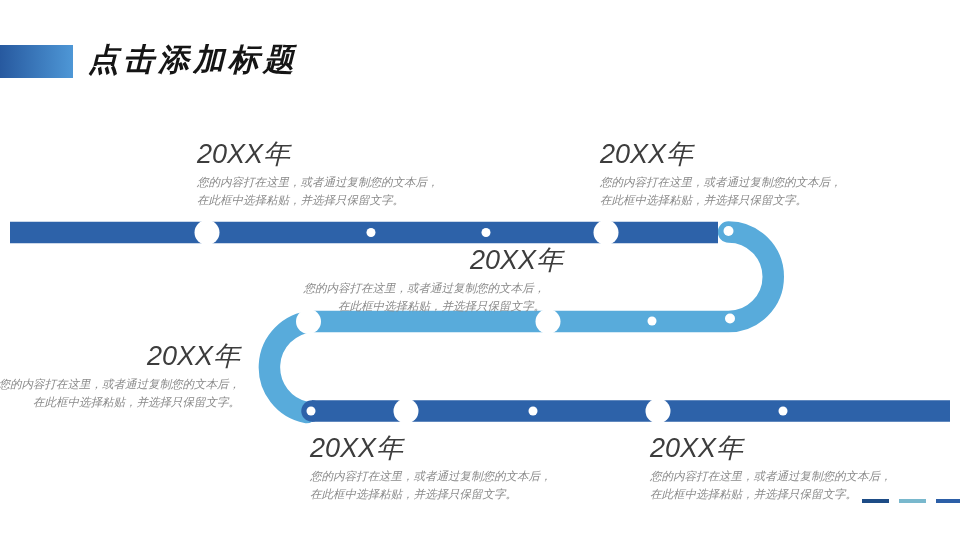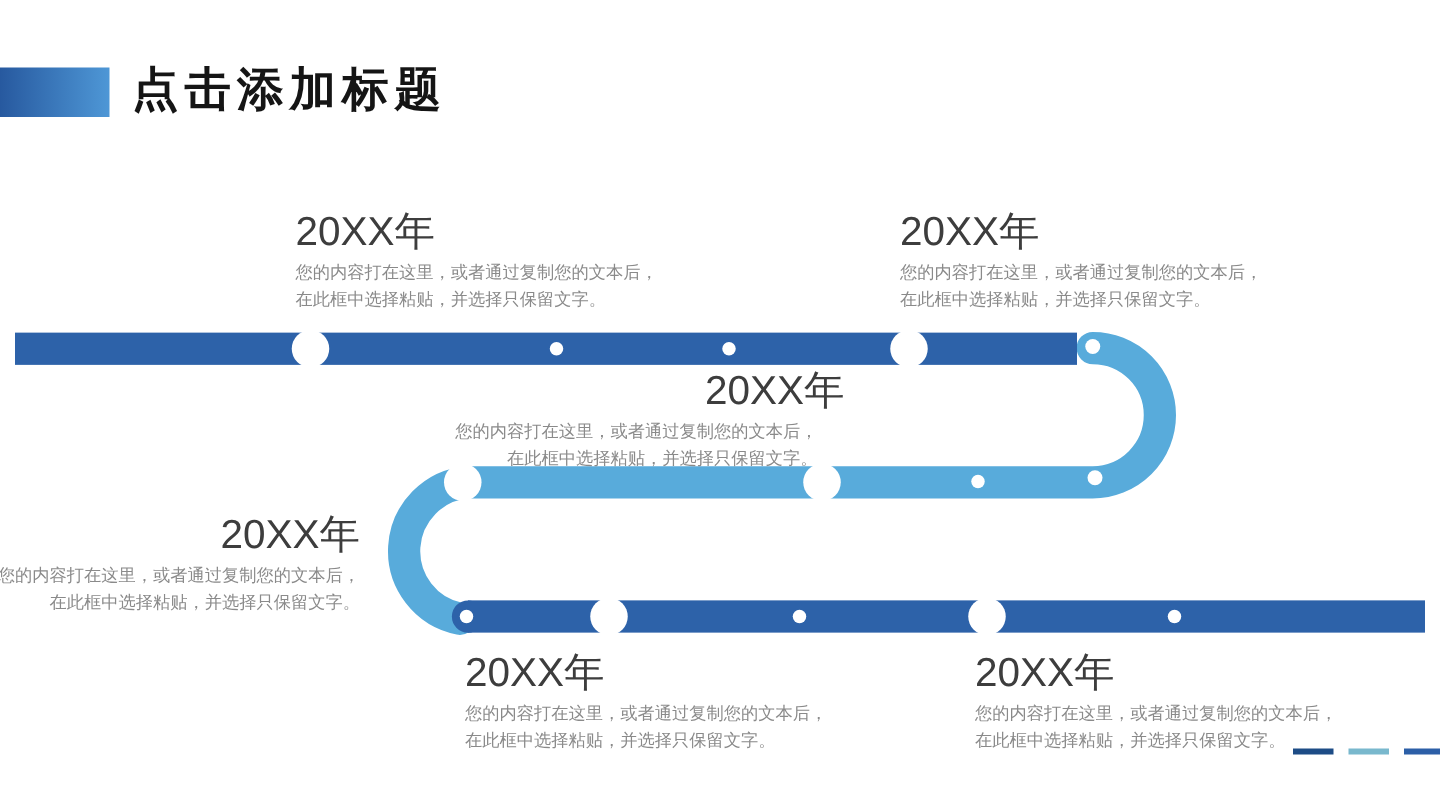--- a/index.html
+++ b/index.html
@@ -1,18 +1,18 @@
 <!DOCTYPE html>
 <html><head>
 <meta charset="utf-8">
 <style>
   html,body{margin:0;padding:0;background:#e8e8e8;}
   .slide{
     position:relative;width:960px;height:540px;background:#ffffff;
-    overflow:hidden;font-family:"Liberation Sans",sans-serif;
+    overflow:hidden;font-family:"Liberation Sans",sans-serif;font-style:italic;
   }
   
   .accent-bar{
     position:absolute;left:0;top:45px;width:73px;height:33px;
     background:linear-gradient(90deg,#27599F,#4E97D6);
   }
   .page-title{
     position:absolute;left:88px;top:42px;
     font-size:31px;line-height:36px;letter-spacing:4px;
     color:#151515;font-weight:700;white-space:nowrap;

